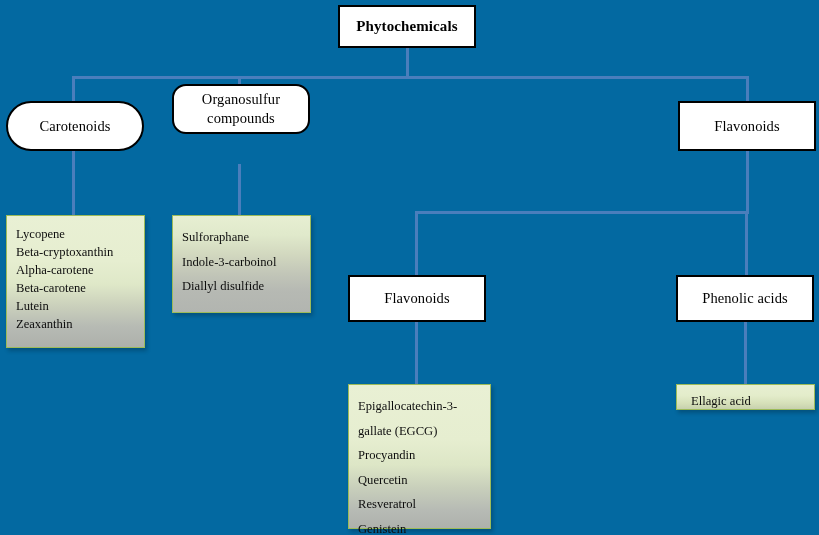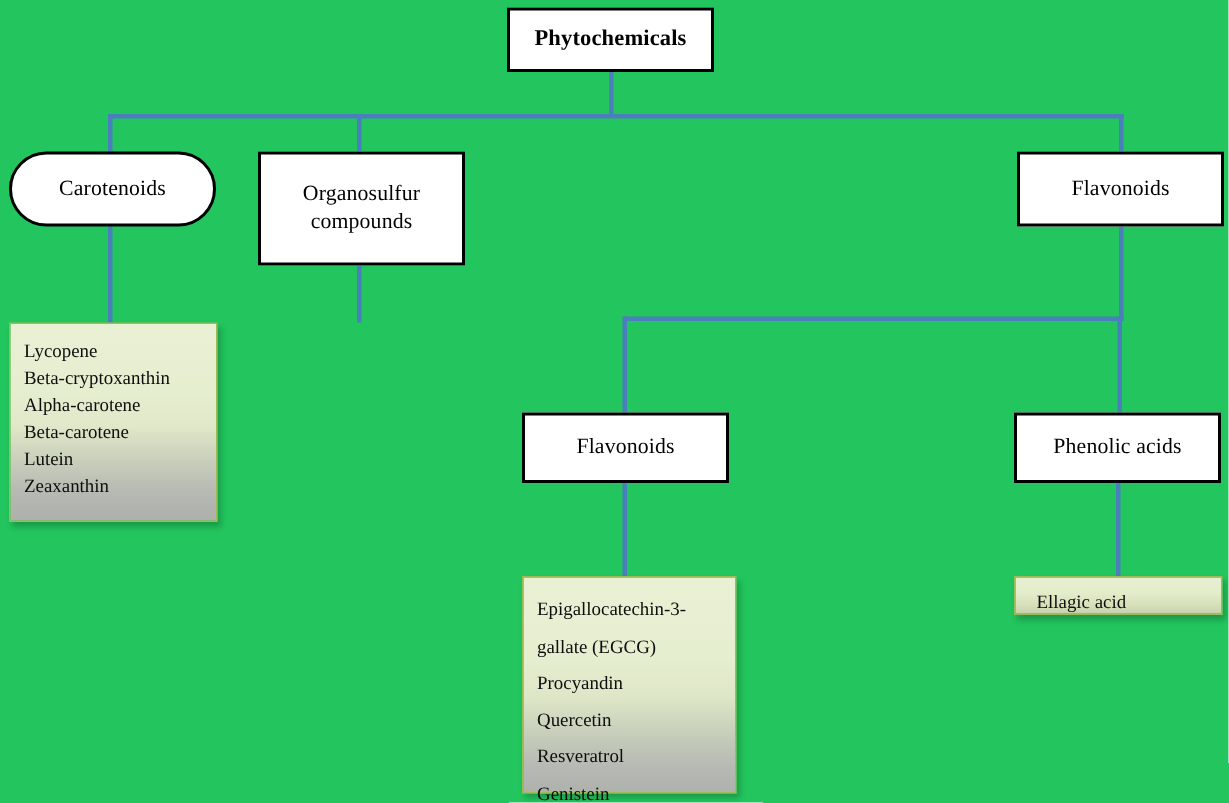--- a/index.html
+++ b/index.html
@@ -8,21 +8,21 @@
     padding: 0;
     background: #ffffff;
   }
   body {
     font-family: "Liberation Serif", "DejaVu Serif", serif;
   }
   #canvas {
     position: relative;
     width: 819px;
     height: 535px;
-    background: #22c55e;
+    background: #0369a1;
     overflow: hidden;
   }
 
   
   .conn {
     position: absolute;
     background: #4a7ebc;
   }
   .conn.h { height: 2px; }
   .conn.v { width: 3px; }
@@ -134,21 +134,21 @@
   <div class="conn v" style="left:744px; top:322px; height:62px;"></div>
 
   <div class="node root" style="left:338px; top:5px; width:138px; height:43px;">
     <span>Phytochemicals</span>
   </div>
 
   <div class="node" style="left:6px; top:101px; width:138px; height:50px;border-radius:25px;">
     <span>Carotenoids</span>
   </div>
 
-  <div class="node" style="left:172px; top:101px; width:138px; height:76px;">
+  <div class="node" style="left:172px; top:84px; width:138px; height:50px;border-radius:14px;">
     <span style="display:block; max-width:104px;">Organosulfur compounds</span>
   </div>
 
   <div class="node" style="left:678px; top:101px; width:138px; height:50px;">
     <span>Flavonoids</span>
   </div>
 
   <div class="node" style="left:348px; top:275px; width:138px; height:47px;">
     <span>Flavonoids</span>
   </div>
@@ -159,20 +159,25 @@
 
   <div class="listbox tight carotenoids" style="left:6px; top:215px; width:139px; height:133px;">
     <div class="row">Lycopene</div>
     <div class="row">Beta-cryptoxanthin</div>
     <div class="row">Alpha-carotene</div>
     <div class="row">Beta-carotene</div>
     <div class="row">Lutein</div>
     <div class="row">Zeaxanthin</div>
   </div>
 
+  <div class="listbox loose organosulfur" style="left:172px; top:215px; width:139px; height:98px;">
+    <div class="row">Sulforaphane</div>
+    <div class="row">Indole-3-carboinol</div>
+    <div class="row">Diallyl disulfide</div>
+  </div>
 
   <div class="listbox loose flavonoids" style="left:348px; top:384px; width:143px; height:145px;">
     <div class="row">Epigallocatechin-3-</div>
     <div class="row">gallate (EGCG)</div>
     <div class="row">Procyandin</div>
     <div class="row">Quercetin</div>
     <div class="row">Resveratrol</div>
     <div class="row">Genistein</div>
   </div>
 

